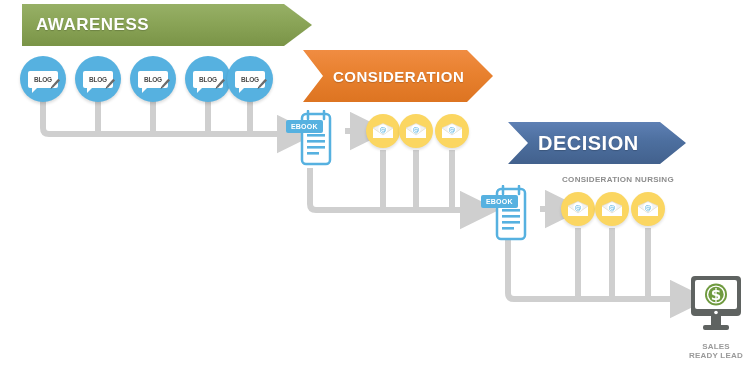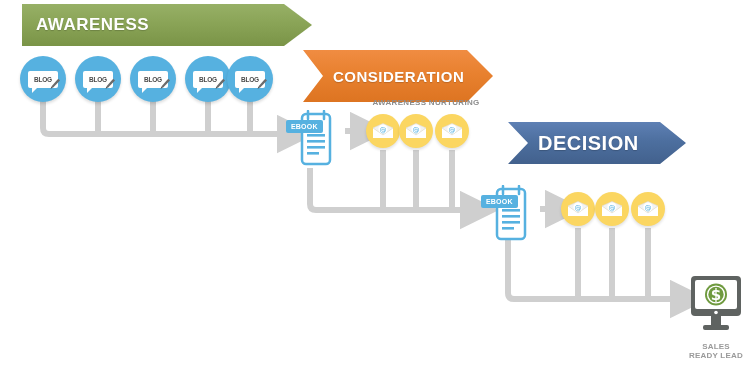--- a/index.html
+++ b/index.html
@@ -298,21 +298,20 @@
       <rect x="15" y="24" width="18" height="2.6" fill="#56b1e0"></rect>
       <rect x="15" y="30" width="18" height="2.6" fill="#56b1e0"></rect>
       <rect x="15" y="36" width="18" height="2.6" fill="#56b1e0"></rect>
       <rect x="15" y="42" width="12" height="2.6" fill="#56b1e0"></rect>
       <path d="M16,1 L16,9" stroke="#56b1e0" stroke-width="2.5" stroke-linecap="round"></path>
       <path d="M32,1 L32,9" stroke="#56b1e0" stroke-width="2.5" stroke-linecap="round"></path>
     </svg>
     <span class="ebook-tag">EBOOK</span>
   </div>
 
-  <div class="nurture-label" style="left:360px; top:98px; width:132px;">AWARENESS NURTURING</div>
 
   <div class="node email-node" style="left:366px; top:114px;">
     <svg width="22" height="16" viewBox="0 0 22 16" xmlns="http://www.w3.org/2000/svg">
       <path d="M1,15 L1,5 L11,12 L21,5 L21,15 Z" fill="#ffffff"></path>
       <path d="M1,5 L11,12 L21,5 L11,0.5 Z" fill="#f2f2f2" stroke="#dddddd" stroke-width="0.6"></path>
       <circle cx="11" cy="6" r="4.6" fill="#ffffff"></circle>
       <text x="11" y="9" font-size="7" font-family="DejaVu Sans, sans-serif" fill="#56b1e0" text-anchor="middle">@</text>
     </svg>
   </div>
 
@@ -340,20 +339,21 @@
       <rect x="15" y="24" width="18" height="2.6" fill="#56b1e0"></rect>
       <rect x="15" y="30" width="18" height="2.6" fill="#56b1e0"></rect>
       <rect x="15" y="36" width="18" height="2.6" fill="#56b1e0"></rect>
       <rect x="15" y="42" width="12" height="2.6" fill="#56b1e0"></rect>
       <path d="M16,1 L16,9" stroke="#56b1e0" stroke-width="2.5" stroke-linecap="round"></path>
       <path d="M32,1 L32,9" stroke="#56b1e0" stroke-width="2.5" stroke-linecap="round"></path>
     </svg>
     <span class="ebook-tag">EBOOK</span>
   </div>
 
+  <div class="nurture-label" style="left:552px; top:175px; width:132px;">CONSIDERATION NURSING</div>
 
   <div class="node email-node" style="left:561px; top:192px;">
     <svg width="22" height="16" viewBox="0 0 22 16" xmlns="http://www.w3.org/2000/svg">
       <path d="M1,15 L1,5 L11,12 L21,5 L21,15 Z" fill="#ffffff"></path>
       <path d="M1,5 L11,12 L21,5 L11,0.5 Z" fill="#f2f2f2" stroke="#dddddd" stroke-width="0.6"></path>
       <circle cx="11" cy="6" r="4.6" fill="#ffffff"></circle>
       <text x="11" y="9" font-size="7" font-family="DejaVu Sans, sans-serif" fill="#56b1e0" text-anchor="middle">@</text>
     </svg>
   </div>
 

